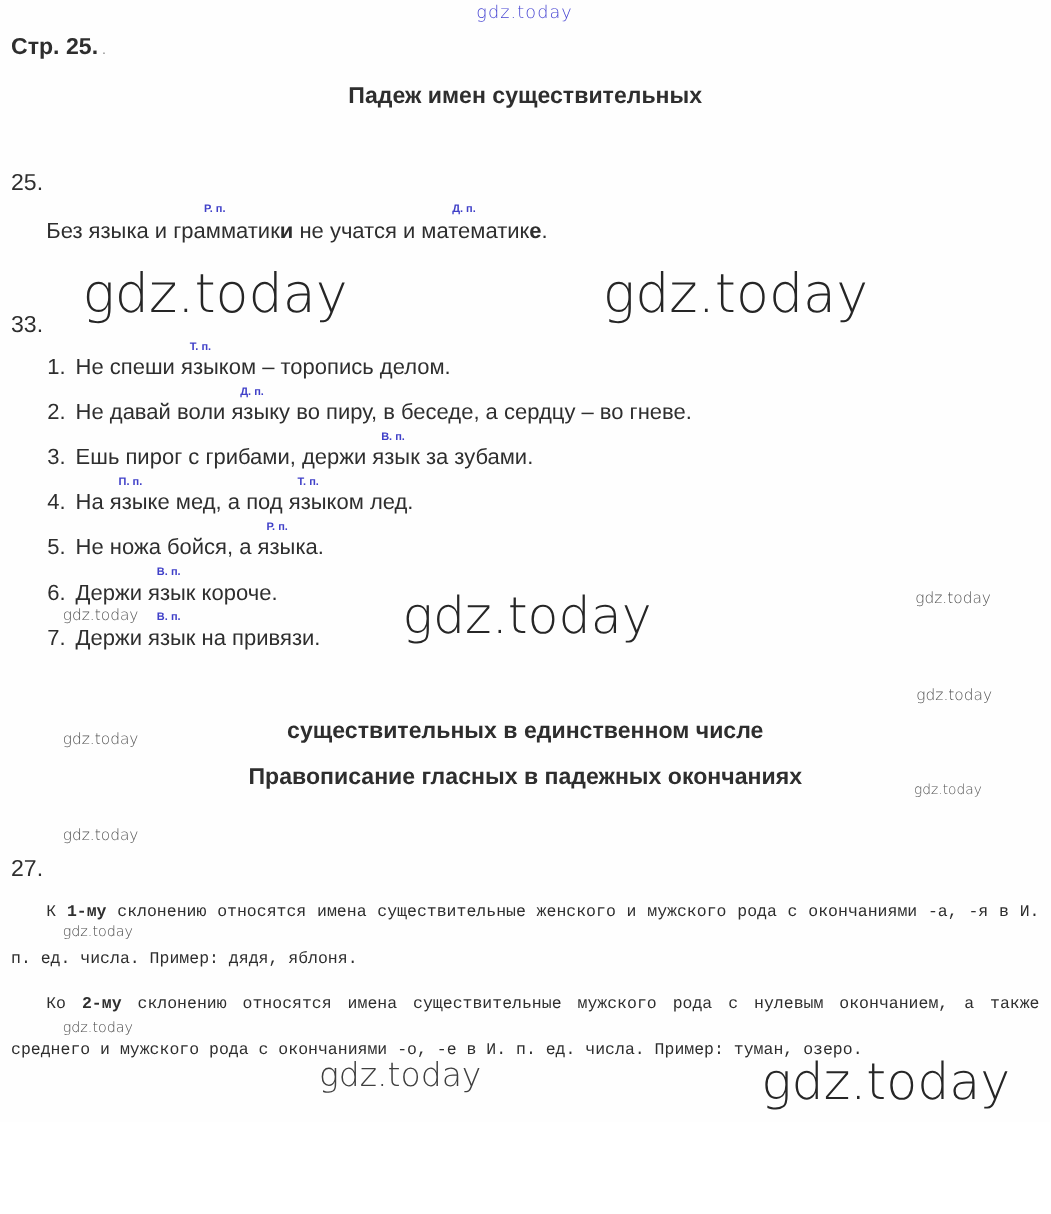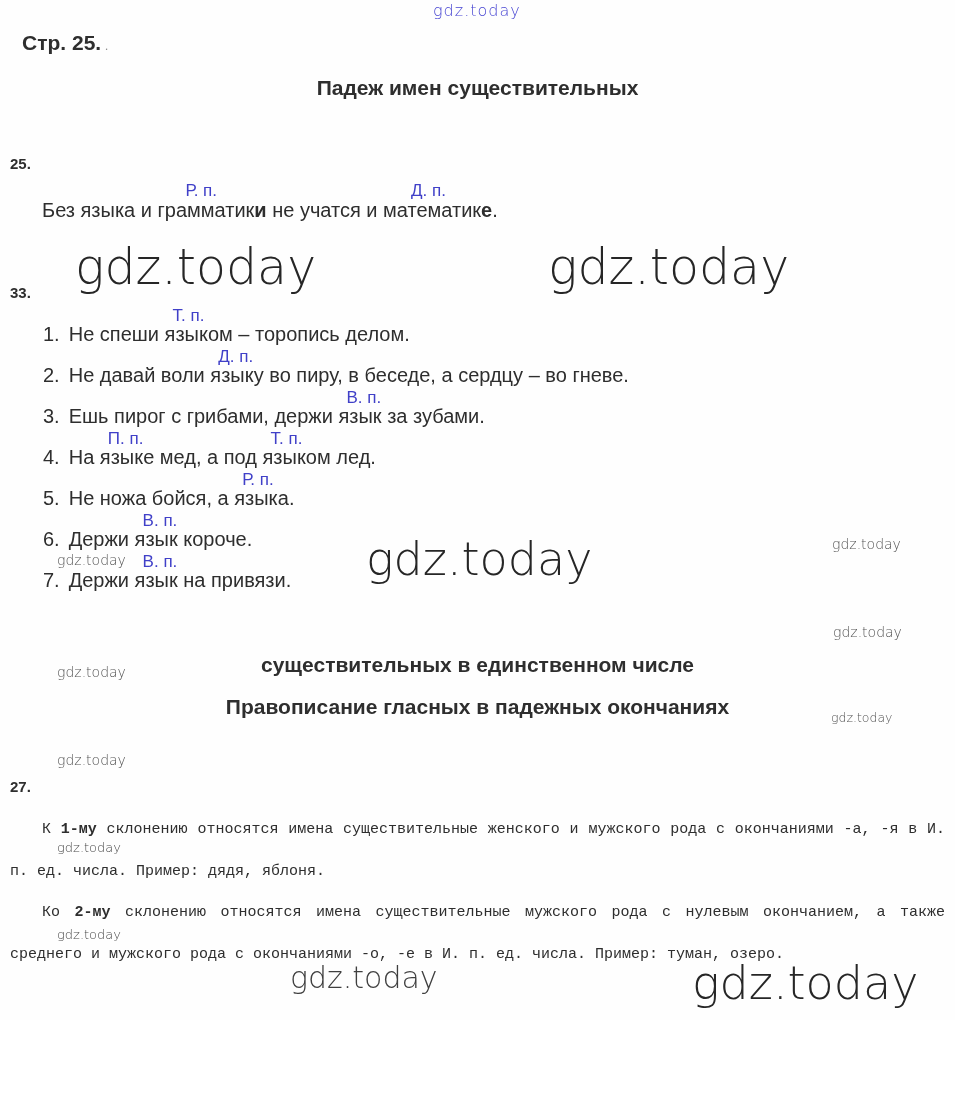--- a/index.html
+++ b/index.html
@@ -6,37 +6,37 @@
   .page{
     position:relative;width:955px;height:1020px;background:#fefefe;
     font-family:"Liberation Sans",sans-serif;color:#2e2e2e;overflow:hidden;
   }
   
   .top-link{
     position:absolute;left:433px;top:3px;font-size:16px;line-height:1;
     color:#4745d2;text-decoration:none;letter-spacing:1px;
     font-family:"DejaVu Sans",sans-serif;font-weight:200;cursor:pointer;
   }
-  .page-label{position:absolute;left:22px;top:31px;font-size:21px;font-weight:bold;}
+  .page-label{position:absolute;left:10px;top:31px;font-size:21px;font-weight:bold;}
   .page-label .faint{color:#8e8e8e;font-size:13px;font-weight:normal;}
   .title{
     position:absolute;left:0;right:0;top:76px;margin:0;text-align:center;
     font-size:21px;font-weight:bold;
   }
-  .ex-num{position:absolute;left:10px;font-size:15px;font-weight:bold;}
+  .ex-num{position:absolute;left:10px;font-size:21px;font-weight:normal;}
   .n25{top:155px}.n26{top:284px}.n27{top:778px}
   .sent25{position:absolute;left:42px;top:199px;font-size:20px;white-space:nowrap;}
   .list{position:absolute;left:43px;top:314px;}
   .item{position:relative;height:41px;line-height:41px;font-size:20px;white-space:nowrap;}
   .item .num{margin-right:9px;}
   .b{font-weight:bold;}
   .ann{position:relative;}
   .case{
-    position:absolute;left:8px;top:-13px;font-size:17px;line-height:11px;
-    color:#4040c8;white-space:nowrap;
+    position:absolute;left:8px;top:-13px;font-size:10px;line-height:11px;
+    color:#4040c8;white-space:nowrap;font-weight:bold;
   }
   .sent25 .case{left:28px;top:-14px;}
   .subtitle{
     position:absolute;left:0;right:0;top:644px;margin:0;text-align:center;
     font-size:21px;font-weight:bold;
   }
   .subtitle .line{display:block;line-height:42px;}
   .paras{
     position:absolute;left:10px;top:809px;width:935px;
     font-size:15px;line-height:41.5px;font-family:Liberation Mono, monospace;

